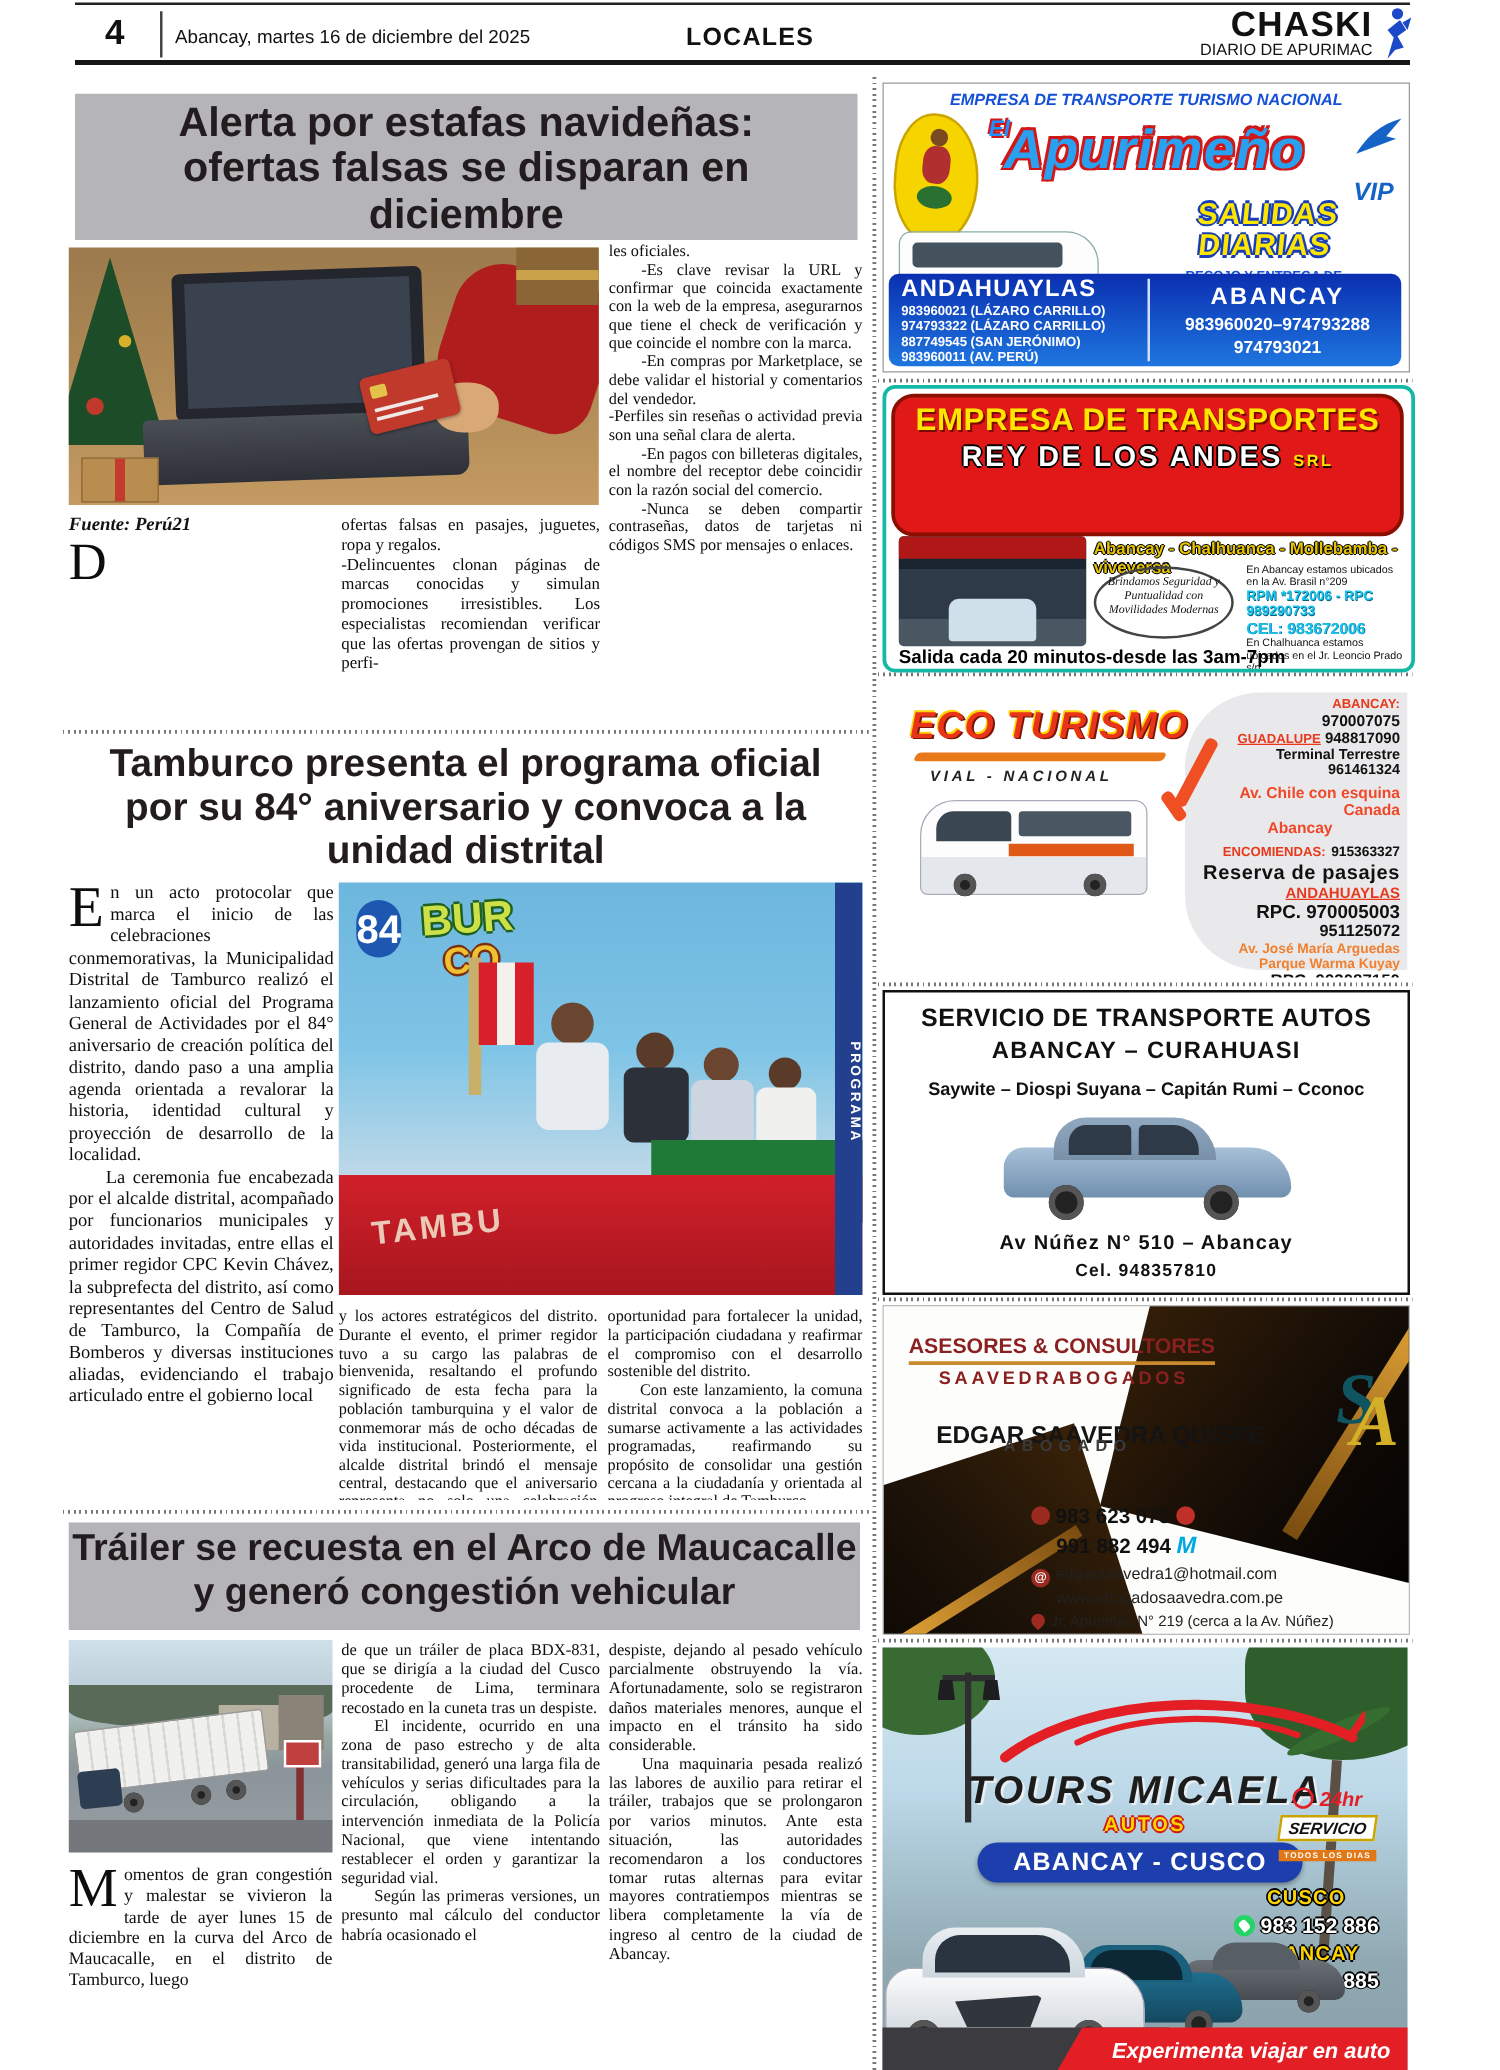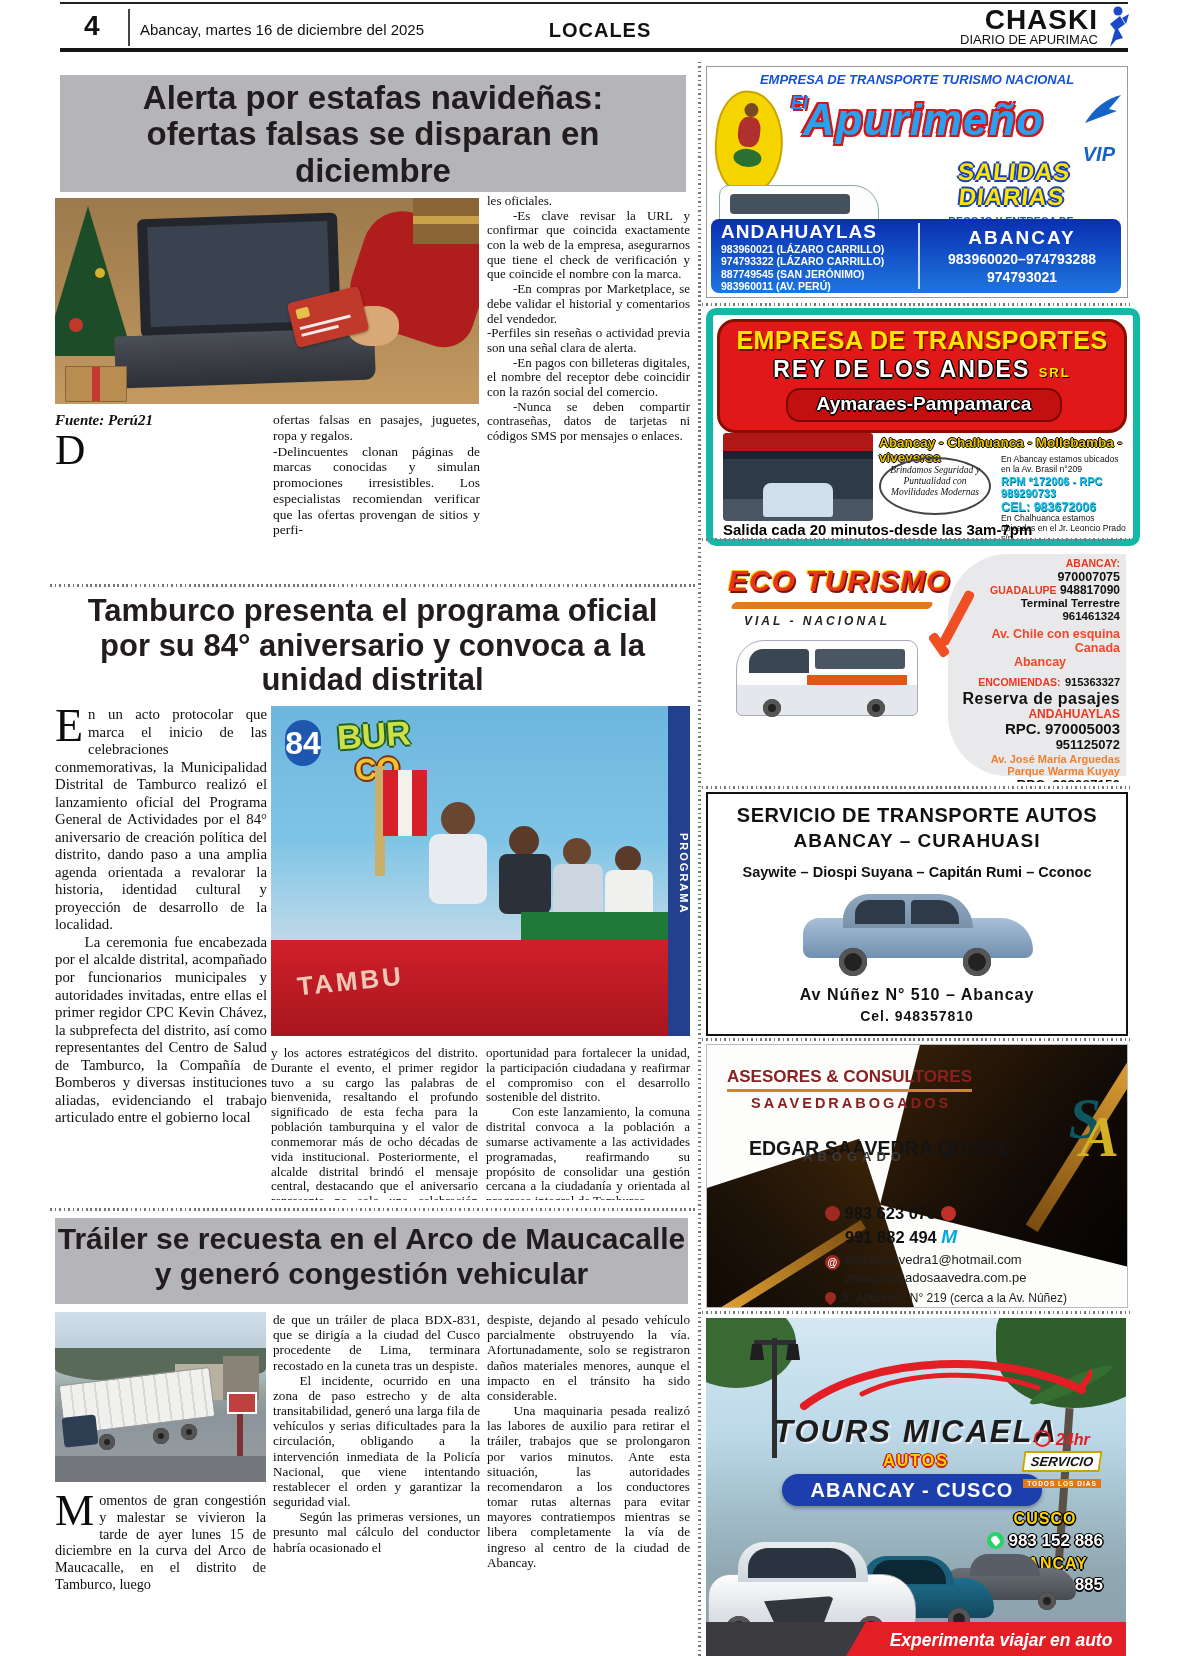--- a/index.html
+++ b/index.html
@@ -14,21 +14,21 @@
   .dc{float:left;font-family:"Liberation Serif",serif;padding:1px 5px 0 0}
   .hl{font-family:"Liberation Sans",sans-serif;font-weight:700;color:#221c1f}
   .graybox{background:#b5b5b9}
   .dsep{position:absolute;height:3px;background-image:repeating-linear-gradient(90deg,#777 0 1.5px,transparent 1.5px 4.5px)}
   .vsep{position:absolute;width:3px;background-image:repeating-linear-gradient(0deg,#777 0 1.5px,transparent 1.5px 4.5px)}
   .oy{color:#ffe600;text-shadow:-2px 0 0 #1a3fb4,2px 0 0 #1a3fb4,0 -2px 0 #1a3fb4,0 2px 0 #1a3fb4}
   .ow{color:#fff;text-shadow:-1.5px 0 #000,1.5px 0 #000,0 -1.5px #000,0 1.5px #000}
   .oyk{color:#ffd400;text-shadow:-1.5px 0 #000,1.5px 0 #000,0 -1.5px #000,0 1.5px #000}
   .cyan{color:#19c3ef;font-weight:bold}
   .red{color:#e8391d}
-  .rul{}
+  .rul{text-decoration:underline}
   .wheel{position:absolute;width:22px;height:22px;border-radius:50%;background:#222;box-shadow:inset 0 0 0 5px #555}
 </style>
 </head>
 <body>
 
 <div id="page">
 
   <div class="ab" style="left:60px;top:2px;width:1068px;height:2px;background:#222"></div>
   <div class="ab b" style="left:84px;top:10px;font-size:28px">4</div>
   <div class="ab" style="left:128px;top:9px;width:2px;height:37px;background:#444"></div>
@@ -176,25 +176,24 @@
         <div>983960011 (AV. PERÚ)</div>
       </div>
       <div class="ab b c" style="left:216px;top:8px;width:190px;font-size:19px;letter-spacing:2px">ABANCAY</div>
       <div class="ab b c" style="left:216px;top:32px;width:190px;font-size:14px">983960020–974793288</div>
       <div class="ab b c" style="left:216px;top:50px;width:190px;font-size:14px">974793021</div>
     </div>
   </div>
 
   <div class="dsep" style="left:702px;top:303px;width:428px"></div>
 
-  <div class="ab" style="left:706px;top:308px;width:420px;height:224px;background:#fff;border:7px solid #14b8a6;border-radius:10px;overflow:hidden">
+  <div class="ab" style="left:706px;top:308px;width:420px;height:224px;background:#fff;border:3px solid #14b8a6;border-radius:10px;overflow:hidden">
     <div class="ab" style="left:4px;top:4px;width:404px;height:108px;background:#e01818;border:3px solid #8a0f00;border-radius:18px">
       <div class="ab b c" style="left:0;top:4px;width:100%;font-size:25px;color:#ffe600;letter-spacing:.5px;text-shadow:1.5px 1.5px 0 #7a0a00">EMPRESA DE TRANSPORTES</div>
       <div class="ab b c ow" style="left:0;top:34px;width:100%;font-size:23px;letter-spacing:2px"><span>REY DE LOS ANDES</span> <span style="font-size:13px;color:#ffe600;text-shadow:1px 1px 0 #000">SRL</span></div>
-      <div class="ab b c ow" style="left:66px;top:66px;width:272px;height:30px;font-size:19px;background:#c21010;border:2px solid #7a0a00;border-radius:14px;line-height:28px">Aymaraes-Pampamarca</div>
     </div>
     <div class="ab" style="left:10px;top:118px;width:150px;height:88px;background:linear-gradient(180deg,#1a2430 0 30%,#2e3a48 30% 75%,#4a5662 75%);border-radius:4px;overflow:hidden">
       <div class="ab" style="left:0;top:0;width:100%;height:18px;background:#b01818"></div>
       <div class="ab" style="left:40px;top:50px;width:70px;height:34px;background:#cfe0ea;border-radius:8px 8px 3px 3px"></div>
     </div>
     <div class="ab b" style="left:166px;top:120px;width:250px;font-size:13.5px;color:#e8c400;text-shadow:-1px 0 #000,1px 0 #000,0 -1px #000,0 1px #000">Abancay - Chalhuanca - Mollebamba - viveversa</div>
     <div class="ab ser i c" style="left:166px;top:142px;width:112px;height:58px;border:2px solid #444;border-radius:50%;font-size:9.5px;line-height:1.15;padding:6px 4px;box-sizing:border-box">Brindamos Seguridad y Puntualidad con Movilidades Modernas</div>
     <div class="ab" style="left:288px;top:140px;width:128px;line-height:1.15">
       <div style="font-size:8.6px">En Abancay estamos ubicados en la Av. Brasil n°209</div>
       <div class="cyan" style="font-size:11px;text-shadow:.5px .5px 0 #06607a">RPM *172006 - RPC 989290733</div>

